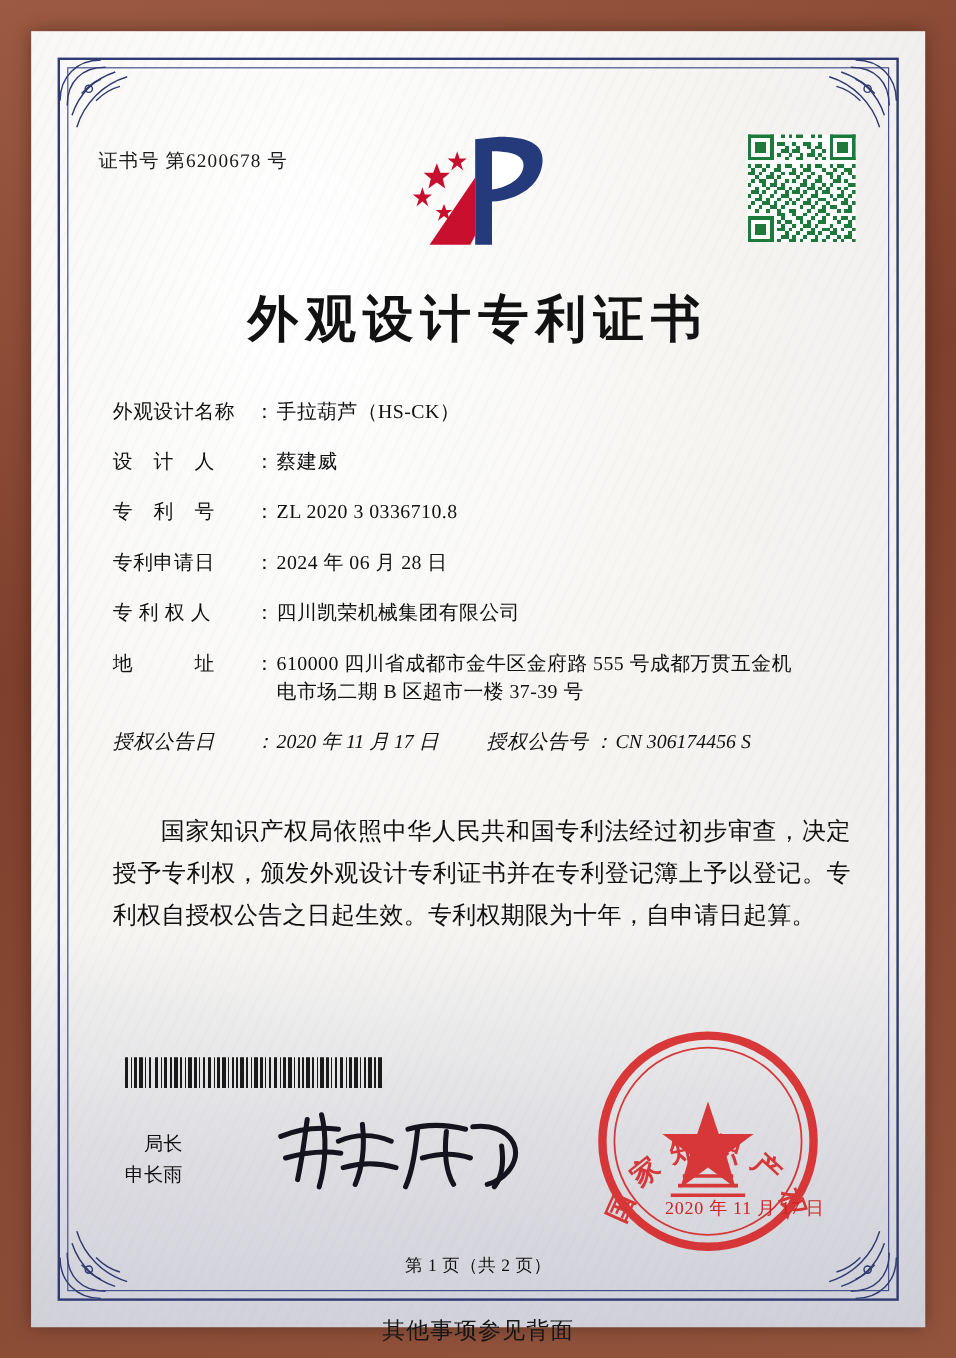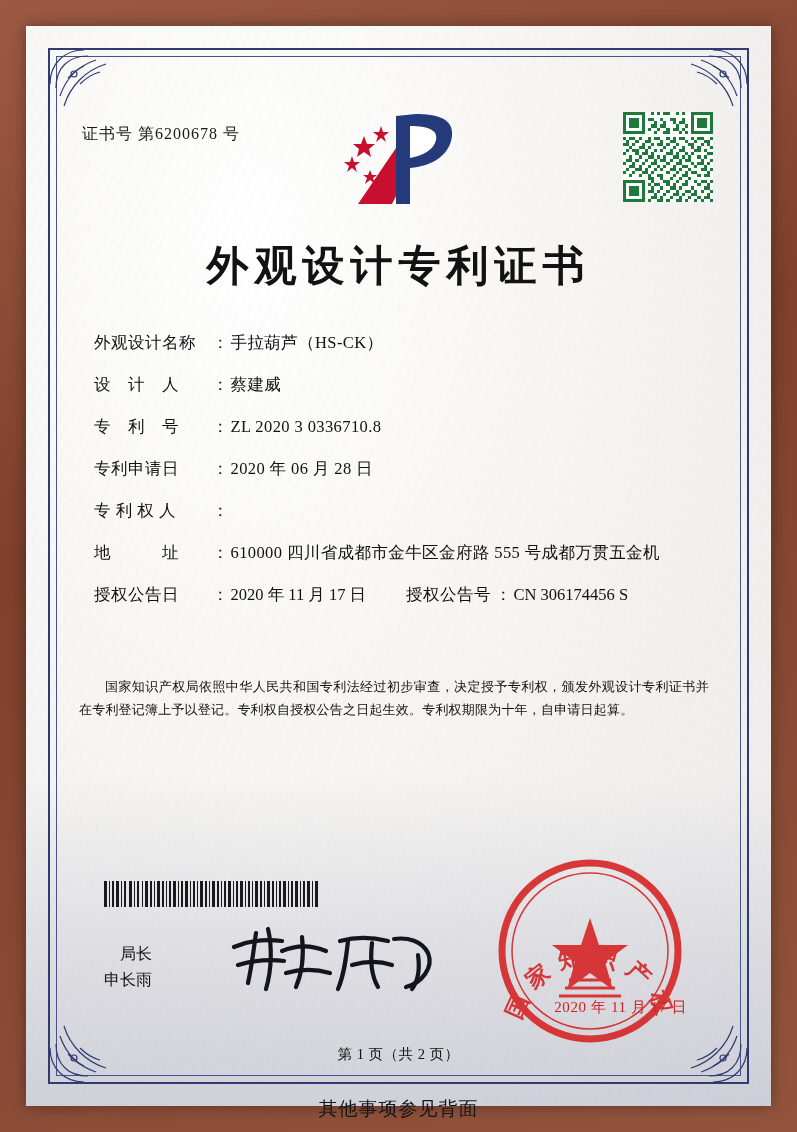--- a/index.html
+++ b/index.html
@@ -138,38 +138,39 @@
   .f-value {
     flex: 1;
     letter-spacing: 0.4px;
   }
   .f-value .cont {
     display: block;
   }
   .row-split {
     display: flex;
     align-items: flex-start;
+    font-style: italic;
   }
   .row-split .half2 {
     margin-left: 40px;
     display: flex;
   }
   .row-split .half2 .f-label {
     width: auto;
     flex: 0 0 auto;
     margin-right: 4px;
   }
 
   
   .paras {
     position: absolute;
-    left: 53px;
+    left: 68px;
     right: 62px;
     top: 650px;
-    font-size: 13px;
+    font-size: 20px;
     line-height: 1.75;
     color: #111;
     text-align: justify;
   }
   .para { text-indent: 2em; margin: 0 0 2px 0; letter-spacing: 0.2px; }
 
   
   .barcode {
     position: absolute;
     left: 78px;
@@ -554,31 +555,33 @@
         <span class="f-value">蔡建威</span>
       </div>
       <div class="field">
         <span class="f-label">专　利　号</span>
         <span class="f-colon">：</span>
         <span class="f-value">ZL 2020 3 0336710.8</span>
       </div>
       <div class="field">
         <span class="f-label">专利申请日</span>
         <span class="f-colon">：</span>
-        <span class="f-value">2020 年 06 月 28 日</span>
+        <span class="f-value">2024 年 06 月 28 日</span>
       </div>
       <div class="field">
         <span class="f-label">专 利 权 人</span>
         <span class="f-colon">：</span>
+        <span class="f-value">四川凯荣机械集团有限公司</span>
       </div>
       <div class="field">
         <span class="f-label">地　　　址</span>
         <span class="f-colon">：</span>
         <span class="f-value">
           <span>610000  四川省成都市金牛区金府路 555 号成都万贯五金机</span>
+          <span class="cont">电市场二期 B 区超市一楼 37-39 号</span>
         </span>
       </div>
 
       <div class="field row-split">
         <span class="f-label">授权公告日</span>
         <span class="f-colon">：</span>
         <span>2020 年 11 月 17 日</span>
         <span class="half2">
           <span class="f-label">授权公告号</span>
           <span class="f-colon">：</span>

